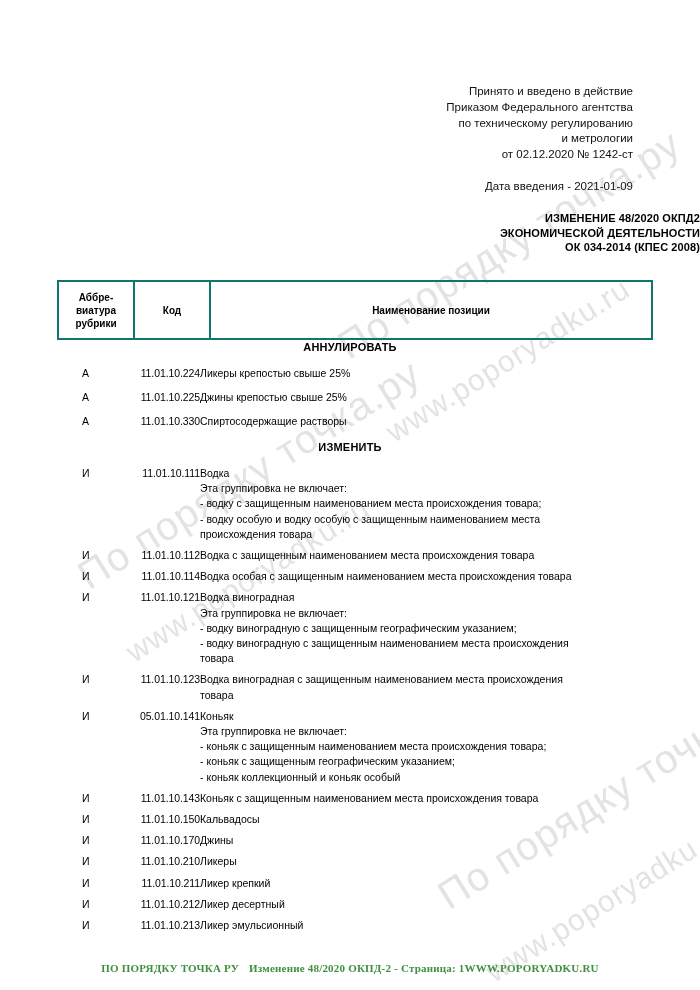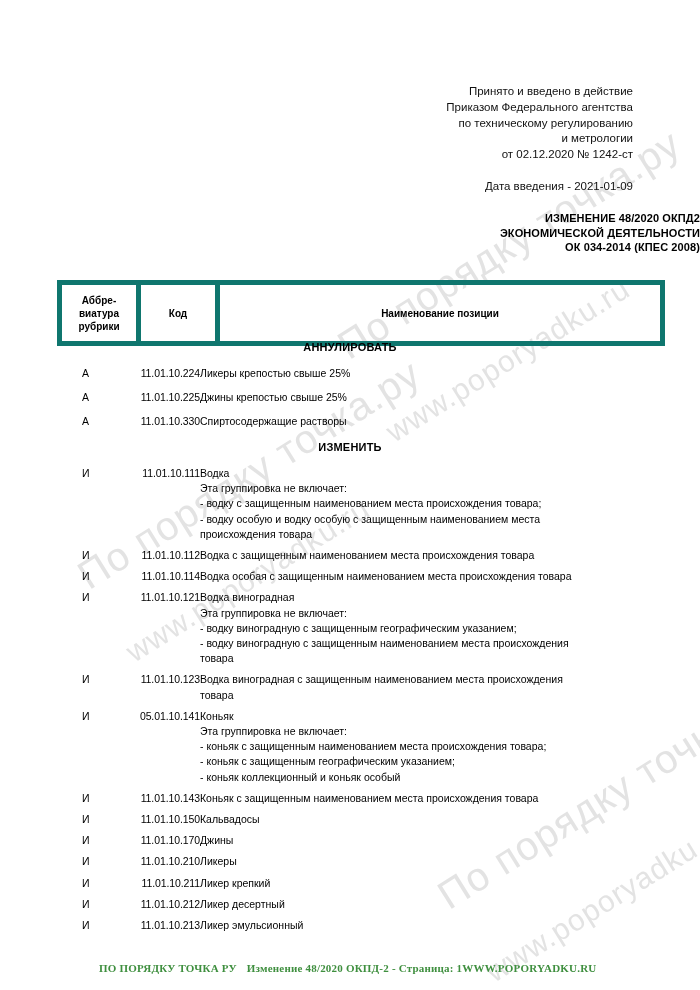--- a/index.html
+++ b/index.html
@@ -80,21 +80,21 @@
   
   .hdr-table {
     position: absolute;
     top: 280px;
     left: 57px;
     width: 576px;
     border-collapse: collapse;
     table-layout: fixed;
   }
   .hdr-table td {
-    border: 5px solid #0f766e;
+    border: 2px solid #0f766e;
     font-size: 10px;
     font-weight: bold;
     text-align: center;
     vertical-align: middle;
     padding: 4px 2px;
     line-height: 13px;
     background: transparent;
     margin-top: 36px;
   }
   .col-abbr { width: 70px; height: 48px; }
@@ -150,22 +150,22 @@
     display: block;
   }
 
   
   .footer {
     position: absolute;
     top: 962px;
     left: 0;
     width: 700px;
     display: flex;
-    justify-content: flex-start;
-    padding: 0 99px;
+    justify-content: center;
+    padding: 0 77px;
     box-sizing: border-box;
     font-family: "Liberation Serif", serif;
     font-weight: bold;
     font-size: 11px;
     color: #3f8f3f;
     letter-spacing: 0.2px;
   }
   .footer .f-mid { margin-left: 10px; }
 </style>
 </head>

